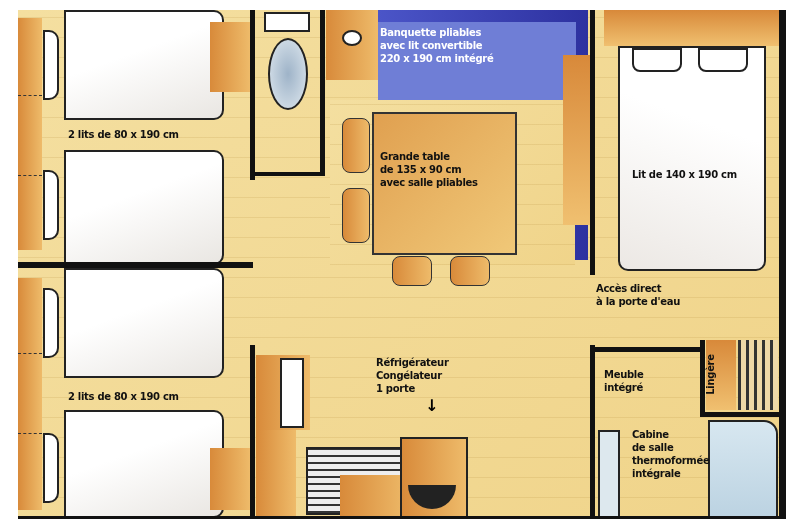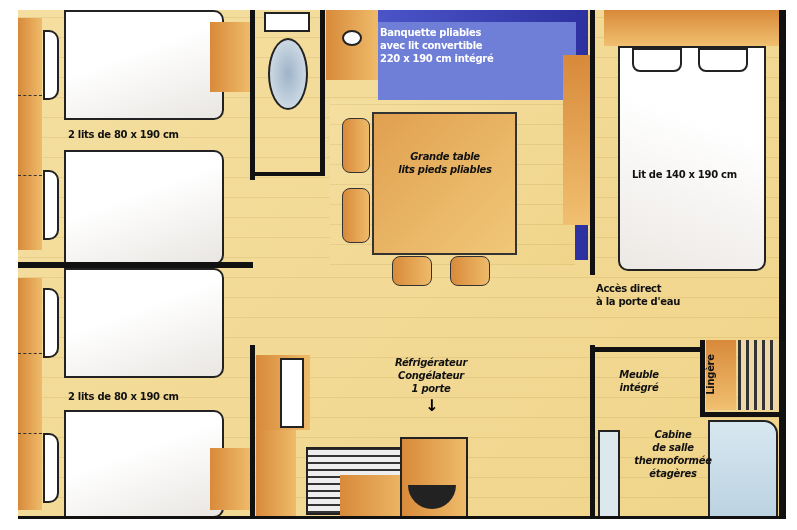--- a/index.html
+++ b/index.html
@@ -7,21 +7,21 @@
   .abs{position:absolute;box-sizing:border-box;}
   .floor{background:
     repeating-linear-gradient(0deg, rgba(180,140,60,0.18) 0 1px, transparent 1px 20px),
     linear-gradient(135deg,#f4dfa0,#f0d48a);}
   .wall{background:#111;}
   .bed{background:linear-gradient(160deg,#fff 40%,#e9e6e2);border:2px solid #222;border-radius:0 10px 10px 0;}
   .pillow{border:2px solid #222;background:#fff;border-radius:0 10px 10px 0;}
   .wood{background:linear-gradient(90deg,#d88a3a,#eebb6a);}
   .woodv{background:linear-gradient(180deg,#d8893a,#f0c070);}
   .label{font-weight:bold;color:#111;font-size:10px;line-height:13px;letter-spacing:-0.3px;white-space:nowrap;}
-  .label.center{text-align:center;font-style:italic;}
+  .label.center{text-align:left;}
   .dash{border-top:1px dashed #333;}
 </style>
 </head>
 <body>
 
 <div class="abs floor" style="left:18px;top:10px;width:768px;height:508px;"></div>
 
 <div class="abs" style="left:18px;top:10px;width:232px;height:255px;">
   <div class="abs wood" style="left:0;top:8px;width:24px;height:232px;"></div>
   <div class="abs dash" style="left:0;top:85px;width:24px;"></div>
@@ -65,21 +65,22 @@
 <div class="abs" style="left:378px;top:22px;width:198px;height:78px;background:#6f7ed6;"></div>
 <div class="abs label" style="left:380px;top:26px;color:#fff;font-size:10px;">
   <div>Banquette pliables</div>
   <div>avec lit convertible</div>
   <div>220 x 190 cm intégré</div>
 </div>
 <div class="abs floor" style="left:330px;top:100px;width:245px;height:165px;"></div>
 <div class="abs" style="left:372px;top:112px;width:145px;height:143px;background:linear-gradient(135deg,#e0a050,#f0c878);border:2px solid #333;"></div>
 <div class="abs label center" style="left:380px;top:150px;width:130px;">
   <div>Grande table</div>
-  <div>lits pieds pliables</div>
+  <div>de 135 x 90 cm</div>
+  <div>avec salle pliables</div>
 </div>
 <div class="abs wood" style="left:342px;top:118px;width:28px;height:55px;border:1.5px solid #333;border-radius:8px;"></div>
 <div class="abs wood" style="left:342px;top:188px;width:28px;height:55px;border:1.5px solid #333;border-radius:8px;"></div>
 <div class="abs wood" style="left:392px;top:256px;width:40px;height:30px;border:1.5px solid #333;border-radius:8px;"></div>
 <div class="abs wood" style="left:450px;top:256px;width:40px;height:30px;border:1.5px solid #333;border-radius:8px;"></div>
 <div class="abs woodv" style="left:563px;top:55px;width:28px;height:170px;"></div>
 
 <div class="abs wall" style="left:590px;top:10px;width:5px;height:265px;"></div>
 
 <div class="abs woodv" style="left:604px;top:10px;width:176px;height:36px;"></div>
@@ -103,21 +104,21 @@
 <div class="abs wall" style="left:700px;top:340px;width:5px;height:75px;"></div>
 <div class="abs woodv" style="left:706px;top:340px;width:30px;height:70px;"></div>
 <div class="abs label" style="left:690px;top:368px;transform:rotate(-90deg);">Lingère</div>
 <div class="abs" style="left:738px;top:340px;width:40px;height:70px;background:repeating-linear-gradient(90deg,#333 0 3px,#eed8a8 3px 8px);"></div>
 <div class="abs wall" style="left:700px;top:412px;width:80px;height:5px;"></div>
 <div class="abs" style="left:708px;top:420px;width:70px;height:98px;background:linear-gradient(180deg,#d7e7f0,#bcd3e2);border:2px solid #222;border-radius:0 14px 0 0;"></div>
 <div class="abs label center" style="left:632px;top:428px;width:82px;">
   <div>Cabine</div>
   <div>de salle</div>
   <div>thermoformée</div>
-  <div>étagères</div>
+  <div>intégrale</div>
 </div>
 <div class="abs" style="left:598px;top:430px;width:22px;height:88px;background:#dde8ee;border:2px solid #222;"></div>
 
 <div class="abs wood" style="left:256px;top:355px;width:54px;height:75px;"></div>
 <div class="abs" style="left:280px;top:358px;width:24px;height:70px;background:#fff;border:2px solid #222;"></div>
 <div class="abs wood" style="left:256px;top:430px;width:40px;height:88px;"></div>
 <div class="abs" style="left:306px;top:447px;width:100px;height:68px;background:repeating-linear-gradient(0deg,#333 0 2px,#eee 2px 7px);border:2px solid #222;"></div>
 <div class="abs wood" style="left:340px;top:475px;width:70px;height:43px;"></div>
 <div class="abs wood" style="left:400px;top:437px;width:68px;height:81px;border:2px solid #222;"></div>
 <div class="abs" style="left:408px;top:485px;width:48px;height:24px;background:#222;border-radius:0 0 24px 24px;"></div>

